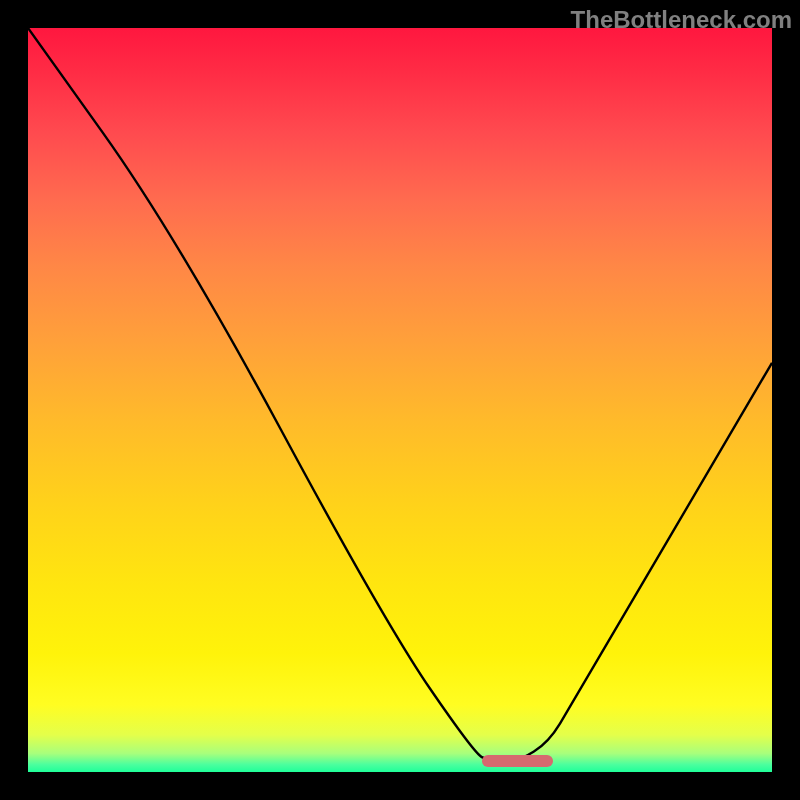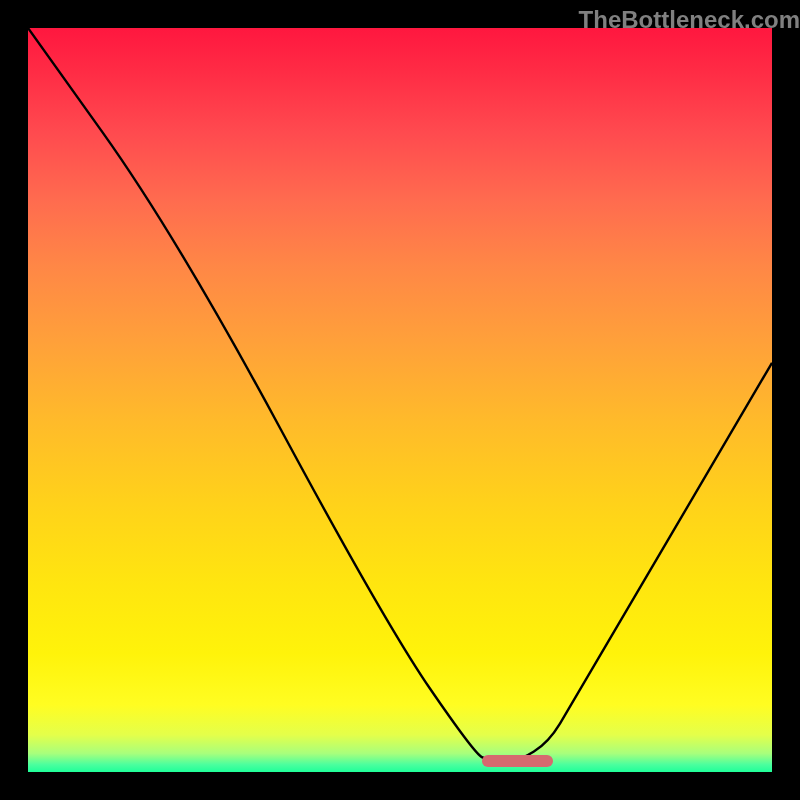--- a/index.html
+++ b/index.html
@@ -7,21 +7,21 @@
     padding: 0;
     width: 800px;
     height: 800px;
     background: #000;
     position: relative;
     font-family: Arial, Helvetica, sans-serif;
   }
   .watermark {
     position: absolute;
     top: 6px;
-    right: 0;
+    right: 8px;
     color: #808080;
     font-size: 24px;
     font-weight: bold;
     z-index: 10;
   }
   .plot-area {
     position: absolute;
     left: 28px;
     top: 28px;
     width: 744px;

